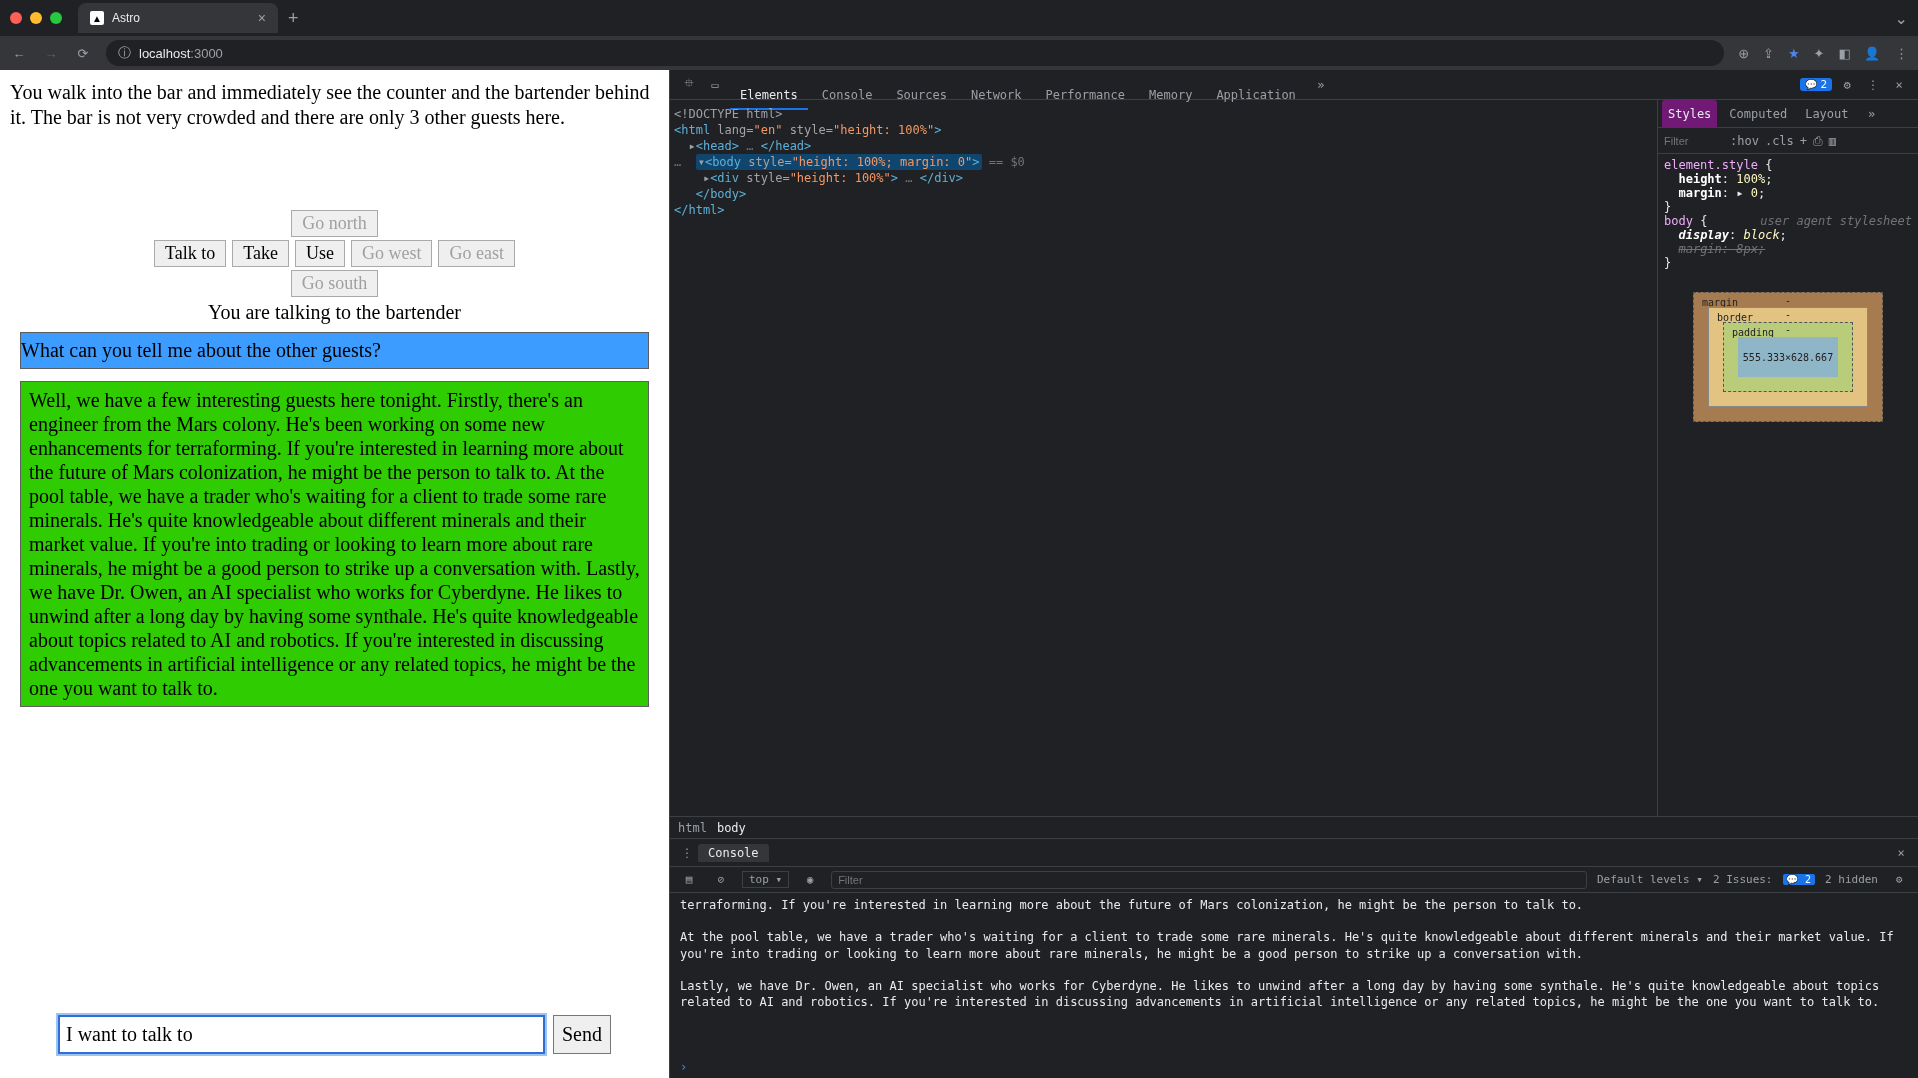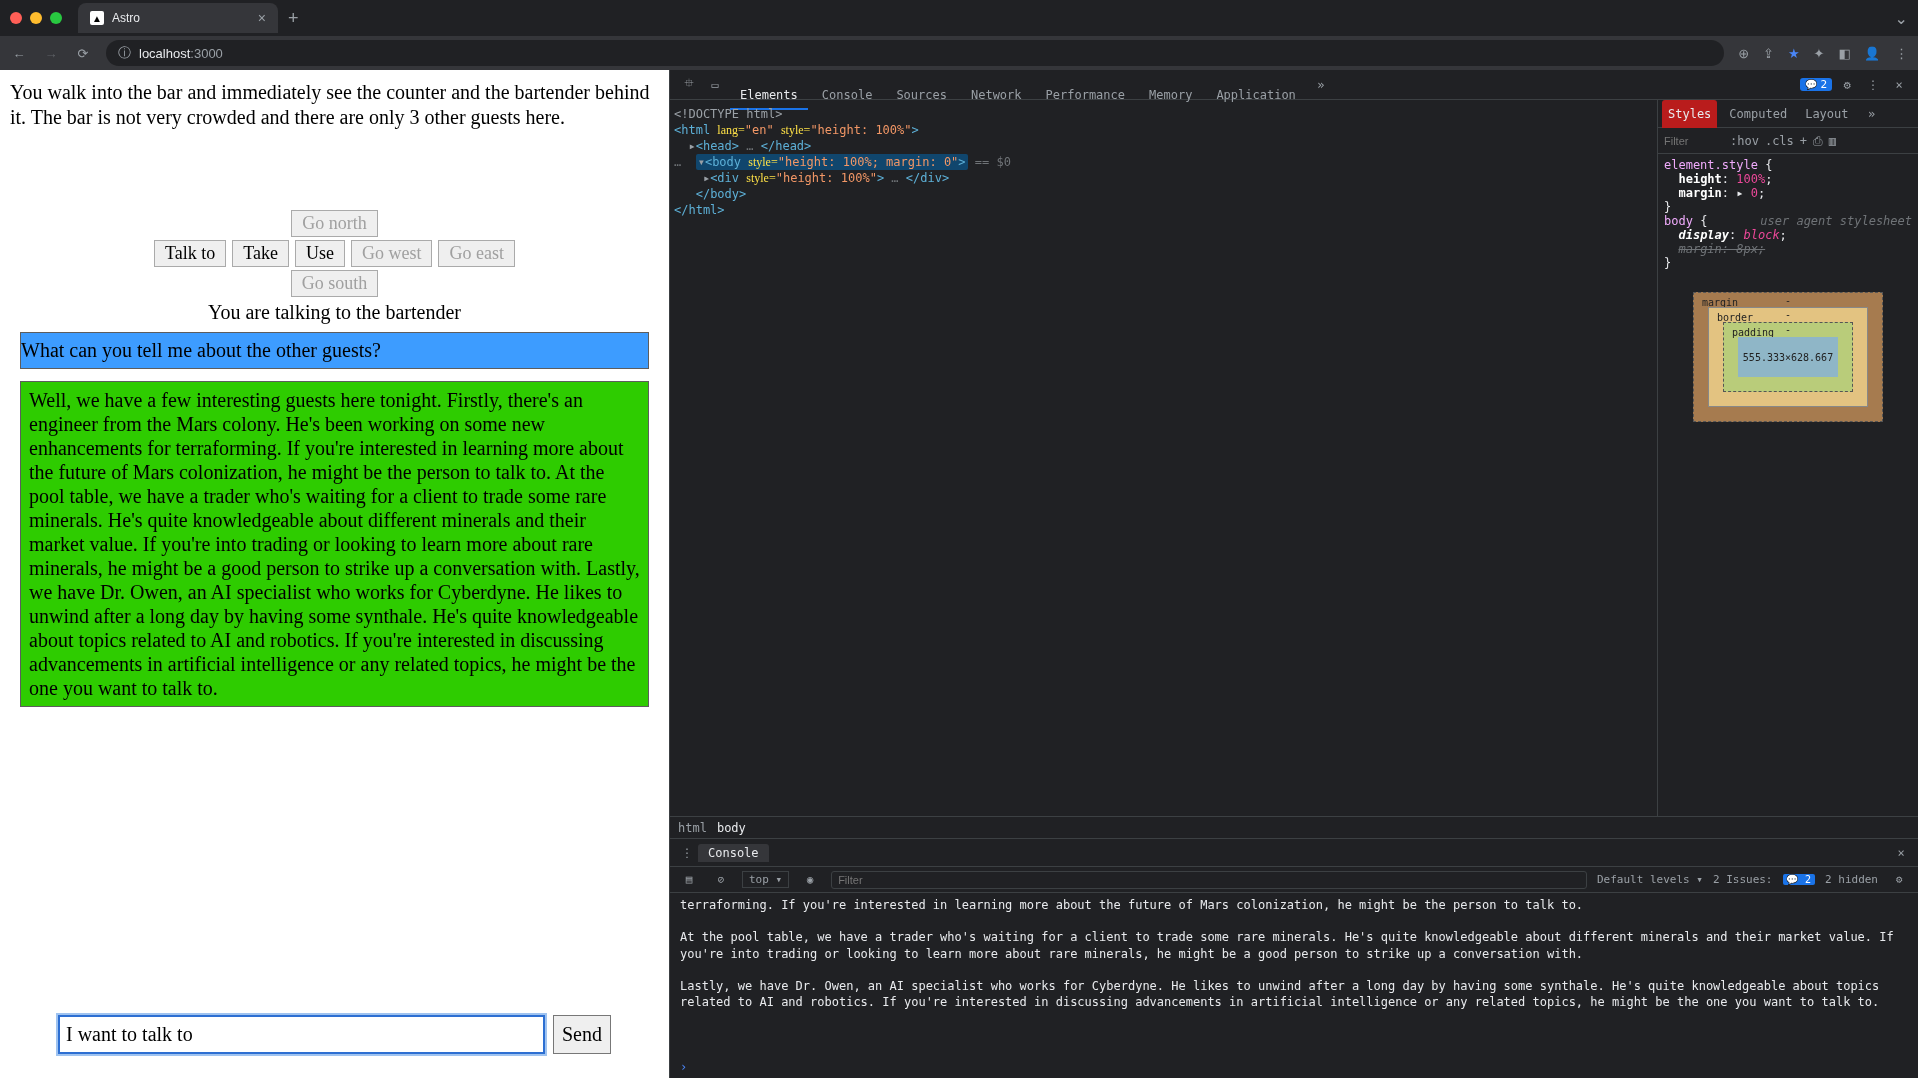--- a/index.html
+++ b/index.html
@@ -188,21 +188,21 @@
 
 .elements-panel { display: flex; flex: 1; min-height: 0; }
 .dom-tree {
   flex: 1;
   padding: 6px 4px;
   overflow: hidden;
   border-right: 1px solid #3c4043;
 }
 .dom-line { white-space: pre; font-size: 12px; line-height: 16px; }
 .t-pink { color: #5db0d7; }
-.t-attr { color: #fde047; font-family: Liberation Serif, serif; }
+.t-attr { color: #a3a3a3; }
 .t-str { color: #f29766; }
 .t-grey { color: #9aa0a6; }
 .t-dim { color: #6f7377; }
 .dom-sel {
   background: #10466d;
   display: inline-block;
   padding: 0 2px;
   border-radius: 2px;
 }
 
@@ -213,32 +213,32 @@
 }
 .styles-tabs {
   display: flex;
   align-items: center;
   height: 28px;
   border-bottom: 1px solid #3c4043;
   padding: 0 4px;
   gap: 6px;
 }
 .styles-tab { color: #9aa0a6; padding: 0 6px; height: 28px; display: flex; align-items: center; cursor: pointer; }
-.styles-tab.active { background: #b91c1c; color: #e8eaed; border-radius: 3px 3px 0 0; }
+.styles-tab.active { background: #701a75; color: #e8eaed; border-radius: 3px 3px 0 0; }
 .styles-filter {
   display: flex; align-items: center; height: 26px; border-bottom: 1px solid #3c4043;
   padding: 0 6px; gap: 6px; color: #9aa0a6;
 }
 .styles-filter input {
   background: transparent; border: none; color: #e8eaed; width: 60px; font-size: 11px;
 }
 .styles-code { padding: 4px 6px; }
 .css-sel { color: #f0abfc; }
 .css-prop { color: #ffffff; font-weight: bold; }
-.css-val { color: #ec4899; }
+.css-val { color: #fef9c3; }
 .css-strike { text-decoration: line-through; color: #6f7377; }
 .css-ua { color: #6f7377; font-style: italic; float: right; }
 
 .boxmodel {
   margin: 18px auto 0 auto;
   width: 190px;
   height: 130px;
   border: 1px dashed #555;
   background: #a67b4f;
   position: relative;

